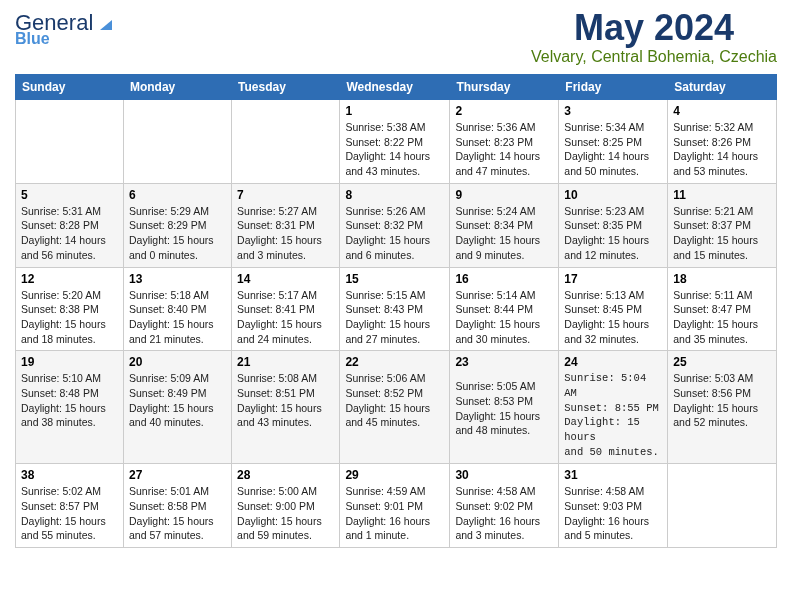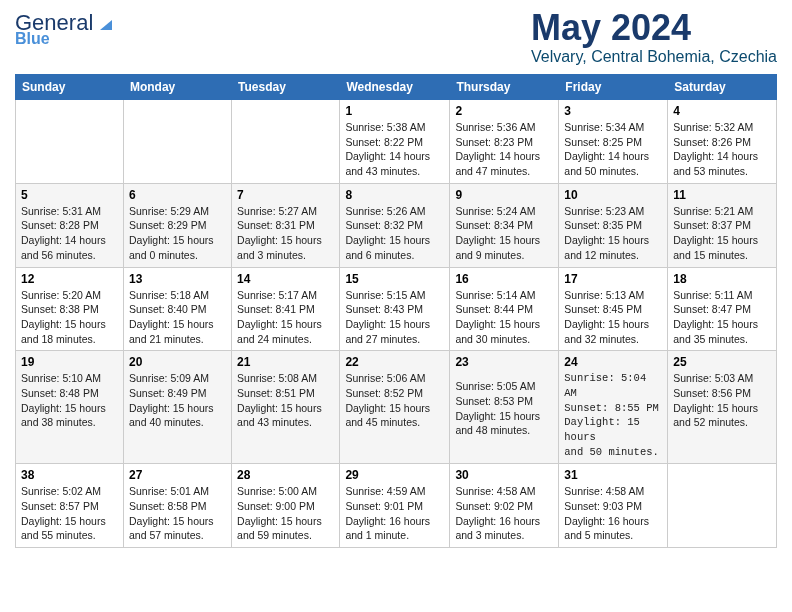--- a/index.html
+++ b/index.html
@@ -15,31 +15,31 @@
       justify-content: space-between;
       align-items: flex-start;
       margin-bottom: 8px;
     }
     .logo {
       display: flex;
       flex-direction: column;
       align-items: flex-start;
     }
     .title-block {
-      text-align: left;
+      text-align: center;
     }
     .month-title {
       font-size: 36px;
       font-weight: bold;
       color: #1a3a6b;
       line-height: 1;
     }
     .location {
       font-size: 16px;
-      color: #0c4a6e;
+      color: #4d7c0f;
       margin-top: 2px;
     }
     .calendar {
       width: 100%;
       border-collapse: collapse;
       font-size: 11px;
     }
     .calendar thead tr th {
       background-color: #2e6db4;
       color: #fff;

